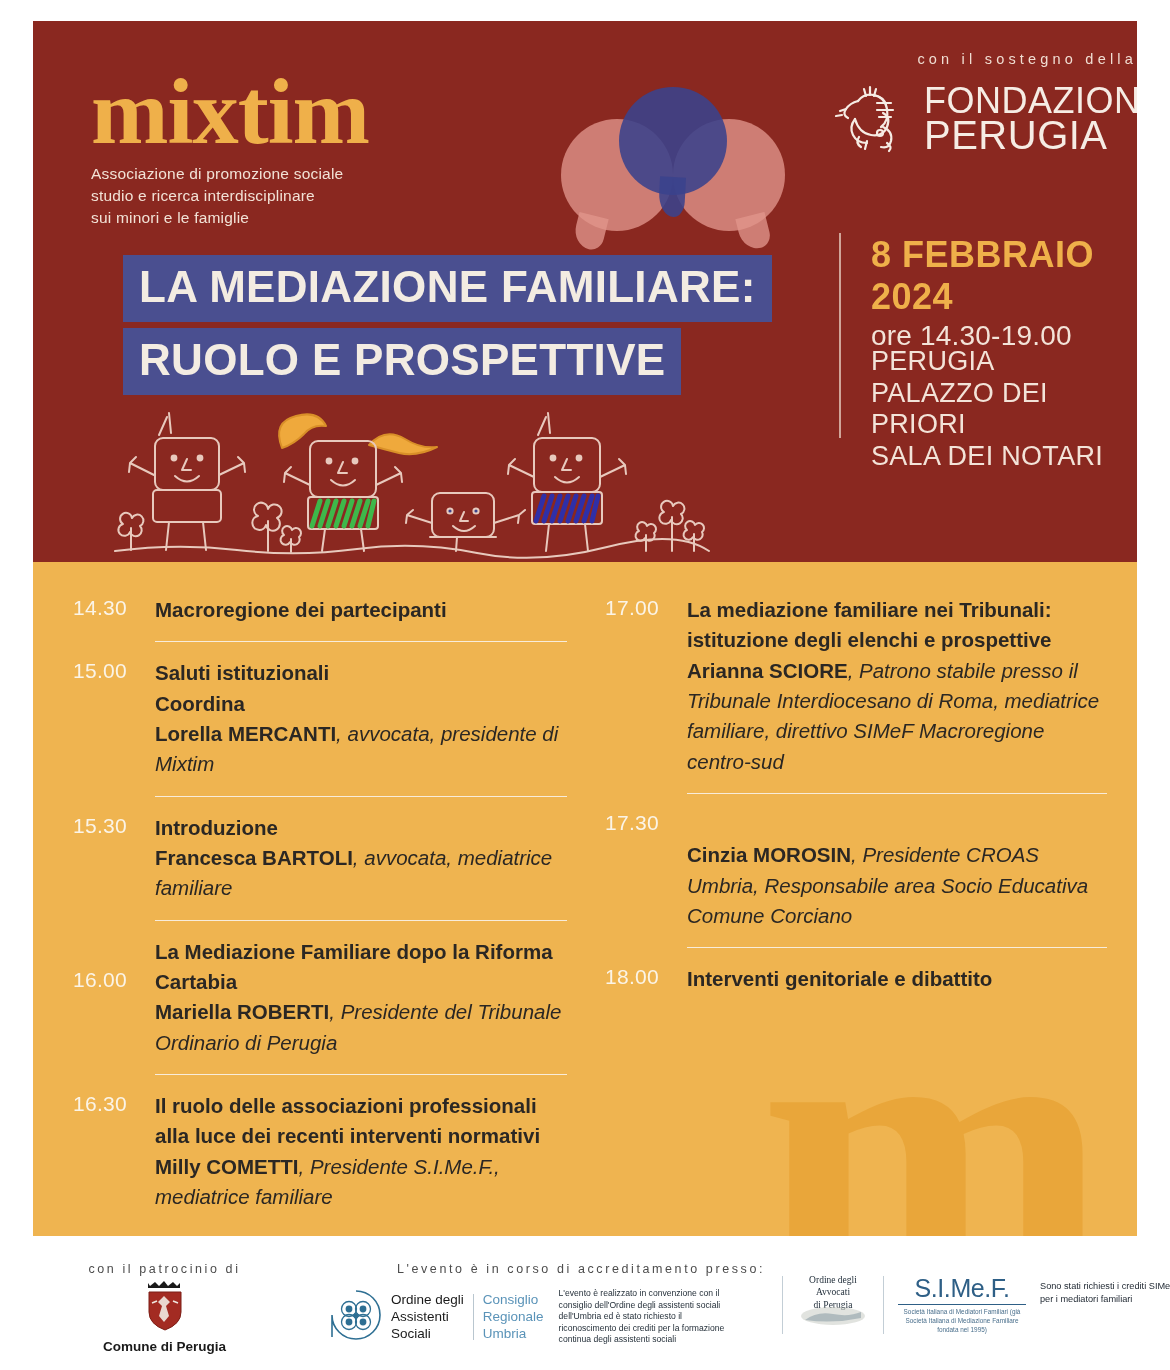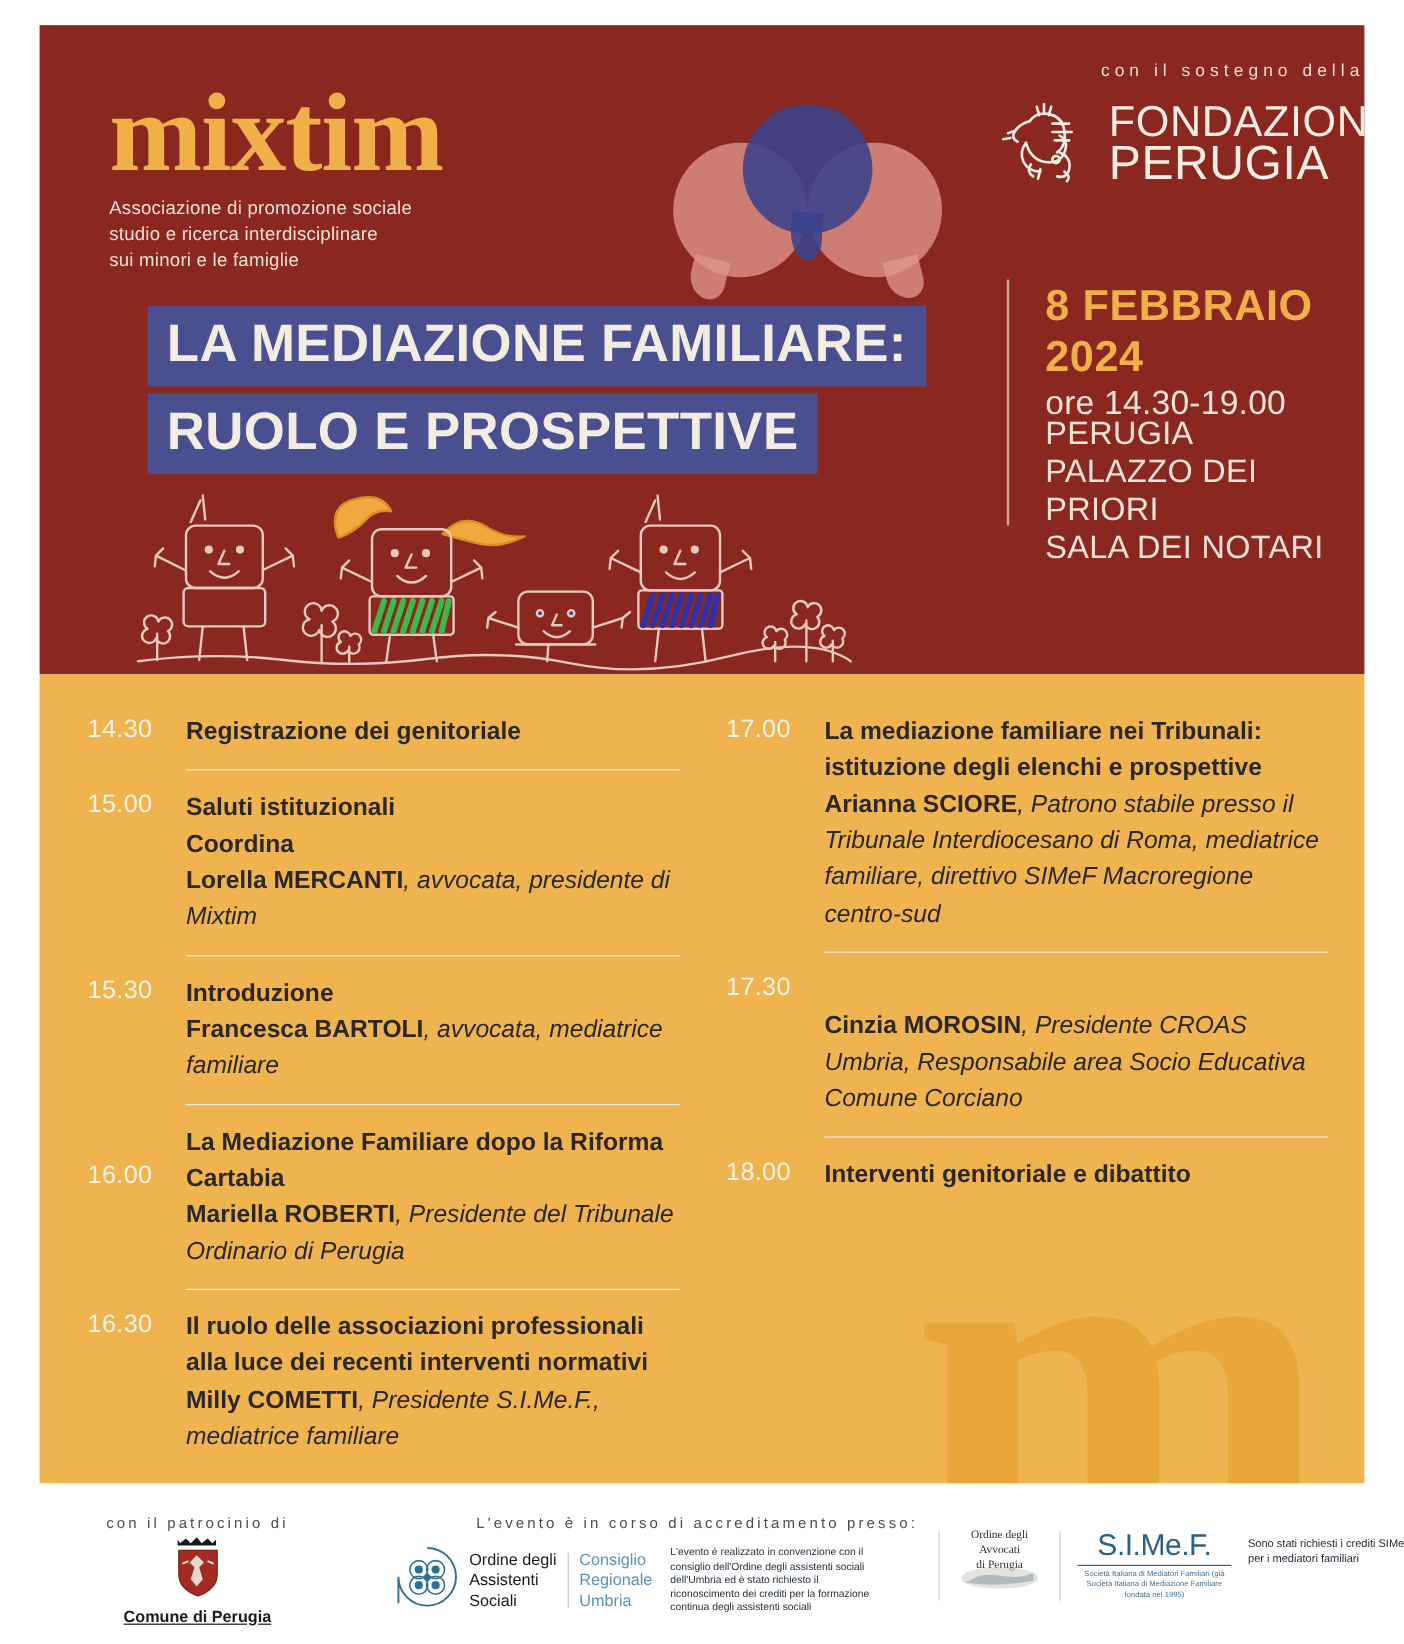--- a/index.html
+++ b/index.html
@@ -107,21 +107,21 @@
   .item-body b { font-weight: 700; }
   .item-body i { font-style: italic; font-weight: 400; }
   .sep { height: 1px; background: #f8efe2; opacity: .95; margin: 16px 0 16px 82px; }
 
   
   .footer { position: absolute; left: 0; top: 1248px; width: 1170px; height: 122px; background: #fff; }
   .foot-cap {
     font-size: 12.5px; color: #4c4c4c; letter-spacing: 2.6px; text-align: center;
   }
   .foot-a { position: absolute; left: 42px; top: 14px; width: 245px; text-align: center; }
-  .crest-name { font-size: 13.5px; font-weight: 700; color: #1a1a1a; margin-top: 3px; text-decoration: underline; }
+  .crest-name { font-size: 13.5px; font-weight: 700; color: #1a1a1a; margin-top: 3px; }
   .foot-b { position: absolute; left: 330px; top: 14px; width: 450px; }
   .foot-b .foot-cap { text-align: center; padding-left: 52px; }
   .oas-row { display: flex; align-items: center; gap: 9px; margin-top: 12px; }
   .oas-t1 { font-size: 13.5px; color: #1a1a1a; line-height: 1.28; }
   .oas-div { width: 1px; height: 46px; background: #b9c6cf; }
   .oas-t2 { font-size: 13.5px; color: #5a93b8; line-height: 1.28; }
   .conv-text { font-size: 8.6px; color: #25303a; line-height: 1.34; width: 178px; margin-left: 6px; }
   .foot-c { position: absolute; left: 782px; top: 26px; display: flex; align-items: flex-start; gap: 12px; }
   .avv-box { width: 76px; text-align: center; }
   .avv-t { font-family: "Liberation Serif", serif; font-size: 9.5px; color: #23303c; line-height: 1.3; }
@@ -272,21 +272,21 @@
   <div class="program">
     <div class="watermark">m</div>
 
     <div class="cols">
 
       <div class="col col-left">
 
         <div class="item">
           <div class="item-time">14.30</div>
           <div class="item-body">
-            <b>Registrazione dei genitoriale</b>
+            <b>Macroregione dei partecipanti</b>
           </div>
         </div>
         <div class="sep"></div>
 
         <div class="item">
           <div class="item-time">15.00</div>
           <div class="item-body">
             <b>Saluti istituzionali</b><br>
             <b>Coordina</b><br>
             <b>Lorella MERCANTI</b><i>, avvocata, presidente di Mixtim</i>

